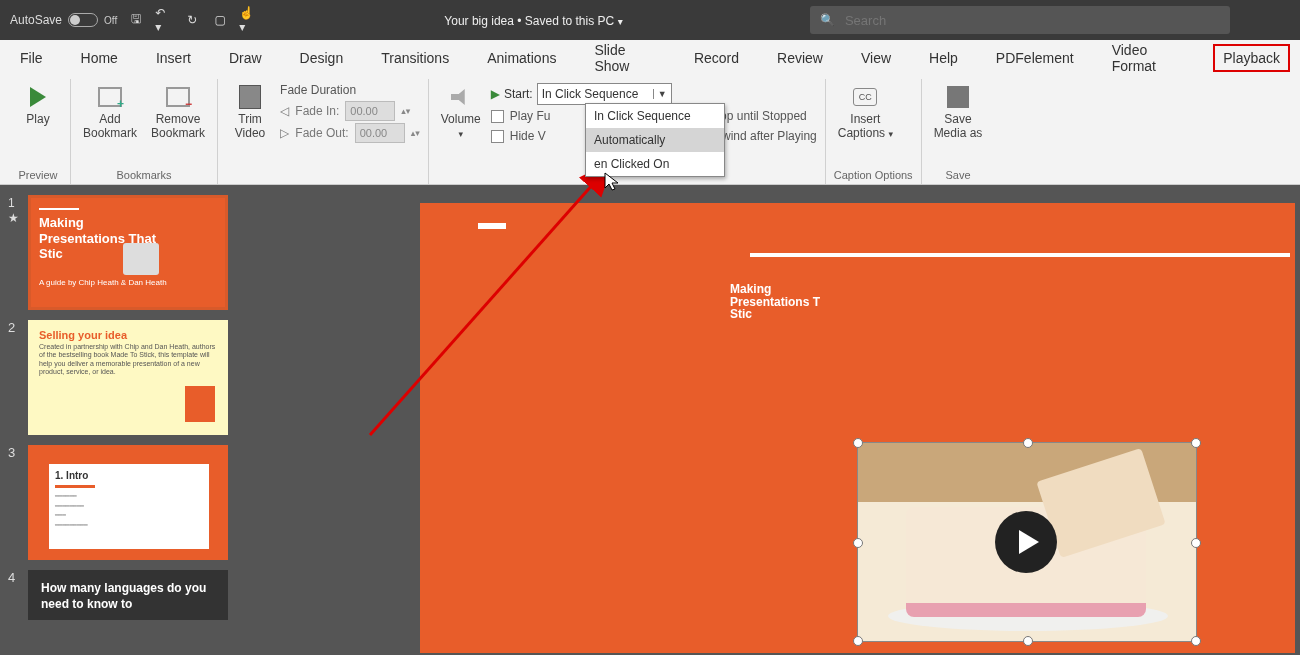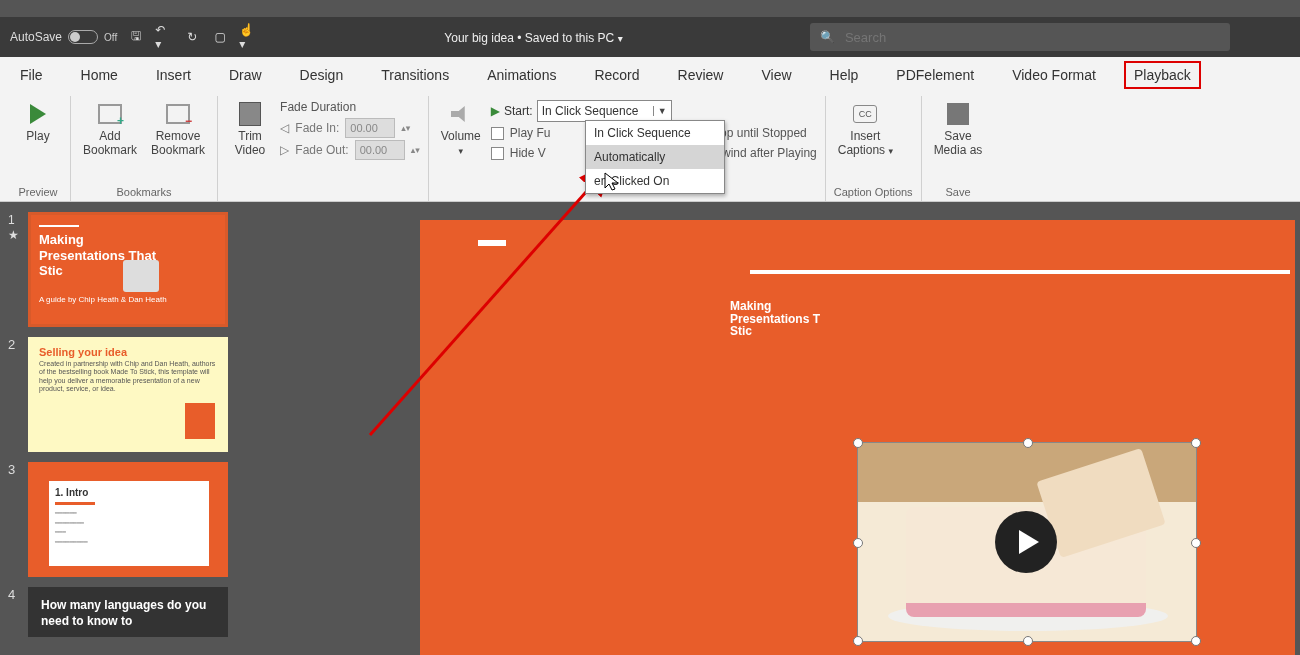--- a/index.html
+++ b/index.html
@@ -1,19 +1,19 @@
 <!DOCTYPE html>
 <html><head>
 <meta charset="utf-8">
 <style>
 * { box-sizing: border-box; margin: 0; padding: 0; font-family: 'Segoe UI', Tahoma, sans-serif; font-size: 12px; }
 body { width: 1300px; height: 655px; background: #555; overflow: hidden; position: relative; }
 
 
-.titlebar { height: 40px; background: #3a3a3a; display: flex; align-items: center; padding: 0 10px; color: #ddd; margin-top: 17px; }
+.titlebar { height: 40px; background: #3a3a3a; display: flex; align-items: center; padding: 0 10px; color: #ddd; }
 .titlebar .left { display: flex; align-items: center; gap: 10px; }
 .titlebar .autosave { display: flex; align-items: center; gap: 6px; font-size: 12px; }
 .titlebar .toggle { width: 30px; height: 14px; border: 1px solid #aaa; border-radius: 7px; display: inline-flex; align-items: center; position: relative; }
 .titlebar .toggle::before { content: ''; width: 10px; height: 10px; background: #ccc; border-radius: 50%; position: absolute; left: 1px; }
 .titlebar .toggle-label { font-size: 10px; color: #ccc; }
 .titlebar .qat-icon { width: 18px; height: 18px; display: flex; align-items: center; justify-content: center; color: #ddd; cursor: pointer; }
 .titlebar .doctitle { flex: 1; text-align: center; font-size: 13px; color: #eee; }
 .titlebar .searchbox { width: 420px; height: 28px; background: #555; border-radius: 3px; display: flex; align-items: center; padding: 0 10px; gap: 10px; color: #aaa; margin-right: 60px; }
 .titlebar .searchbox input { background: transparent; border: none; color: #ddd; outline: none; flex: 1; font-size: 13px; }
 
@@ -107,20 +107,21 @@
 </div>
 
 <div class="ribbon-tabs">
   <div class="tab">File</div>
   <div class="tab">Home</div>
   <div class="tab">Insert</div>
   <div class="tab">Draw</div>
   <div class="tab">Design</div>
   <div class="tab">Transitions</div>
   <div class="tab">Animations</div>
+  <div class="tab">Slide Show</div>
   <div class="tab">Record</div>
   <div class="tab">Review</div>
   <div class="tab">View</div>
   <div class="tab">Help</div>
   <div class="tab">PDFelement</div>
   <div class="tab">Video Format</div>
   <div class="tab highlighted">Playback</div>
 </div>
 
 <div class="ribbon">

